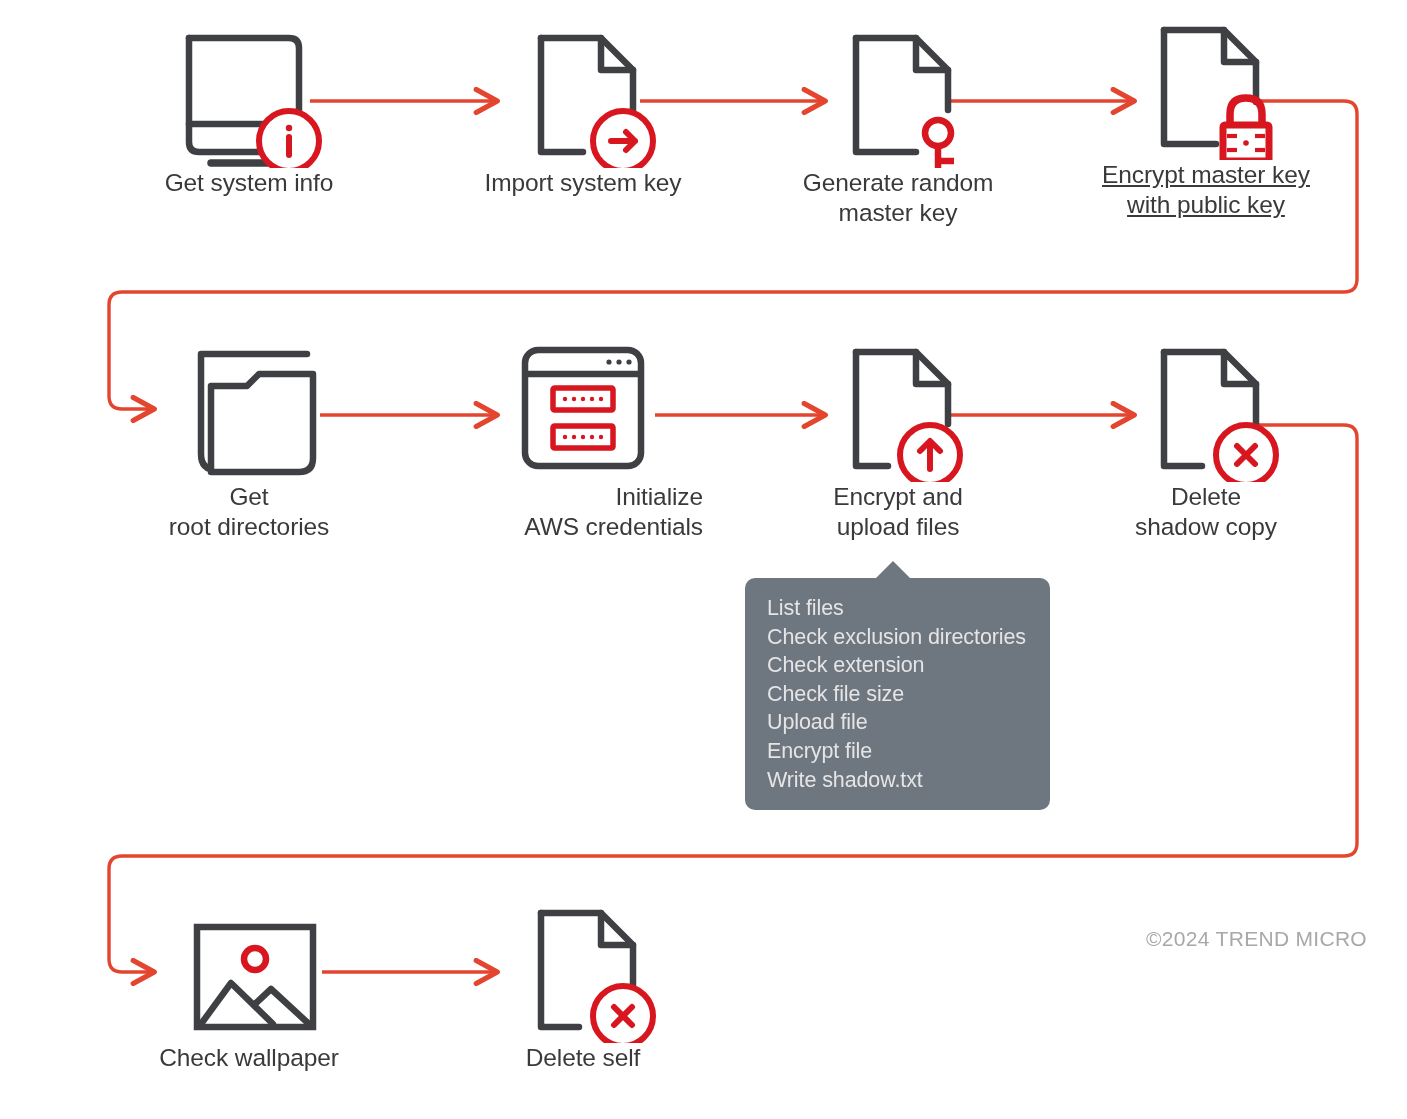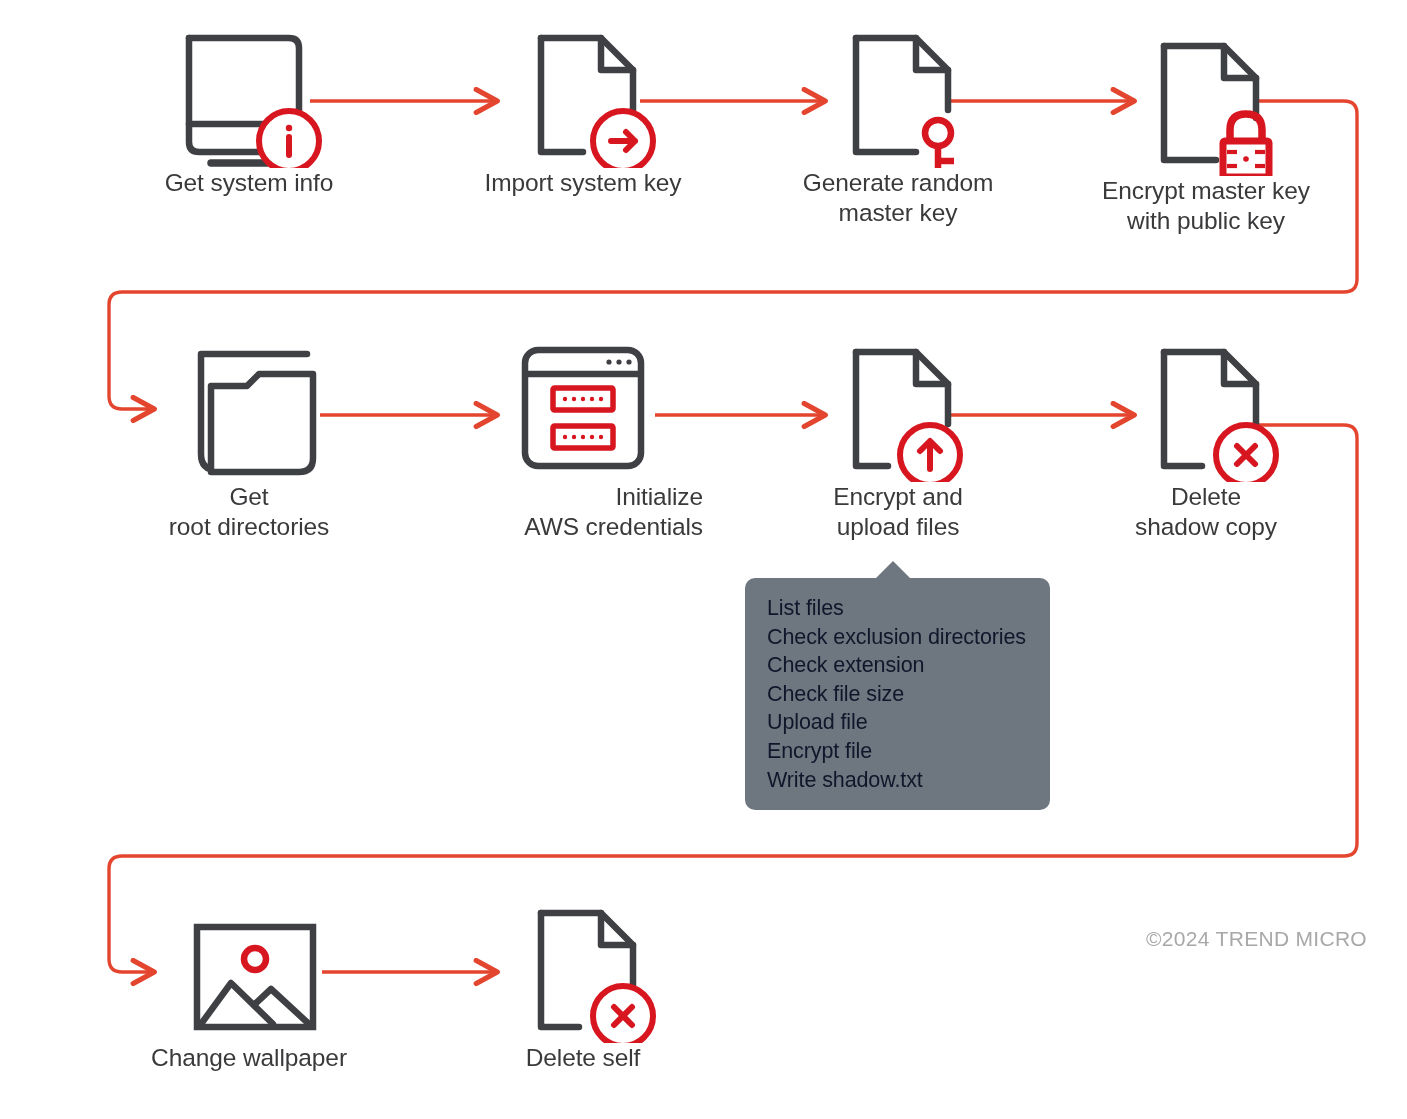--- a/index.html
+++ b/index.html
@@ -34,21 +34,21 @@
   }
   #callout .pointer{
     position:absolute;top:-17px;left:130px;
     width:0;height:0;
     border-left:18px solid transparent;
     border-right:18px solid transparent;
     border-bottom:18px solid #6e7680;
   }
   #callout ul{margin:0;padding:0;list-style:none;}
   #callout li{
-    color:#0f172a;
+    color:#e5e5e5;
     font-size:21.5px;
     line-height:28.6px;
     letter-spacing:-0.1px;
   }
   #copyright{
     position:absolute;
     right:40px;bottom:48px;
     color:#a8a8a8;
     font-size:21px;
     letter-spacing:0.3px;
@@ -126,21 +126,21 @@
           <path d="M140,128 L140,162" stroke="#d8161f" stroke-width="6.5" stroke-linecap="butt"></path>
           <line x1="140" y1="143" x2="156" y2="143" stroke="#d8161f" stroke-width="6.5" stroke-linecap="butt"></line>
           <line x1="140" y1="159" x2="156" y2="159" stroke="#d8161f" stroke-width="6.5" stroke-linecap="butt"></line>
         </g>
       </svg>
     </div>
     <div class="label">Generate random
 master key</div>
   </div>
 
-  <div class="node" style="left:1086px;top:26px;">
+  <div class="node" style="left:1086px;top:10px;text-decoration:underline;">
     <div class="icon-wrap">
       <svg width="200" height="150" viewBox="0 0 200 150">
         <path d="M58,20 L118,20 L150,52 L150,92" fill="none" stroke="#3f4044" stroke-width="6.5" stroke-linecap="round" stroke-linejoin="round"></path>
         <path d="M118,20 L118,52 L150,52" fill="none" stroke="#3f4044" stroke-width="6.5" stroke-linecap="round" stroke-linejoin="round"></path>
         <path d="M58,20 L58,134 L110,134" fill="none" stroke="#3f4044" stroke-width="6.5" stroke-linecap="round" stroke-linejoin="round"></path>
         <g>
           <path d="M124,117 L124,104 Q124,88 140,88 Q156,88 156,104 L156,117" fill="none" stroke="#d8161f" stroke-width="7.5" stroke-linejoin="round"></path>
           <rect x="117" y="115" width="46" height="36" rx="2" fill="none" stroke="#d8161f" stroke-width="7"></rect>
           <line x1="121" y1="126" x2="131" y2="126" stroke="#d8161f" stroke-width="4.2"></line>
           <line x1="149" y1="126" x2="159" y2="126" stroke="#d8161f" stroke-width="4.2"></line>
@@ -234,21 +234,21 @@
 
   <div class="node" style="left:129px;top:893px;">
     <div class="icon-wrap">
       <svg width="200" height="150" viewBox="0 0 200 150">
         <rect x="48" y="34" width="116" height="100" fill="#ffffff" stroke="#3f4044" stroke-width="6.5"></rect>
         <circle cx="106" cy="66" r="11" fill="#ffffff" stroke="#d8161f" stroke-width="6.5"></circle>
         <path d="M52,131 L82,90 L124,131" fill="none" stroke="#3f4044" stroke-width="6.5" stroke-linejoin="round" stroke-linecap="round"></path>
         <path d="M107,110 L122,96 L160,131" fill="none" stroke="#3f4044" stroke-width="6.5" stroke-linejoin="round" stroke-linecap="round"></path>
       </svg>
     </div>
-    <div class="label">Change wallpaper</div>
+    <div class="label">Check wallpaper</div>
   </div>
 
   <div class="node" style="left:463px;top:893px;">
     <div class="icon-wrap">
       <svg width="200" height="150" viewBox="0 0 200 150">
         <path d="M58,20 L118,20 L150,52 L150,92" fill="none" stroke="#3f4044" stroke-width="6.5" stroke-linecap="round" stroke-linejoin="round"></path>
         <path d="M118,20 L118,52 L150,52" fill="none" stroke="#3f4044" stroke-width="6.5" stroke-linecap="round" stroke-linejoin="round"></path>
         <path d="M58,20 L58,134 L96,134" fill="none" stroke="#3f4044" stroke-width="6.5" stroke-linecap="round" stroke-linejoin="round"></path>
         <circle cx="140" cy="123" r="30" fill="#ffffff" stroke="#d8161f" stroke-width="6"></circle>
         <path d="M131,114 L149,132 M149,114 L131,132" fill="none" stroke="#d8161f" stroke-width="6" stroke-linecap="round"></path>

